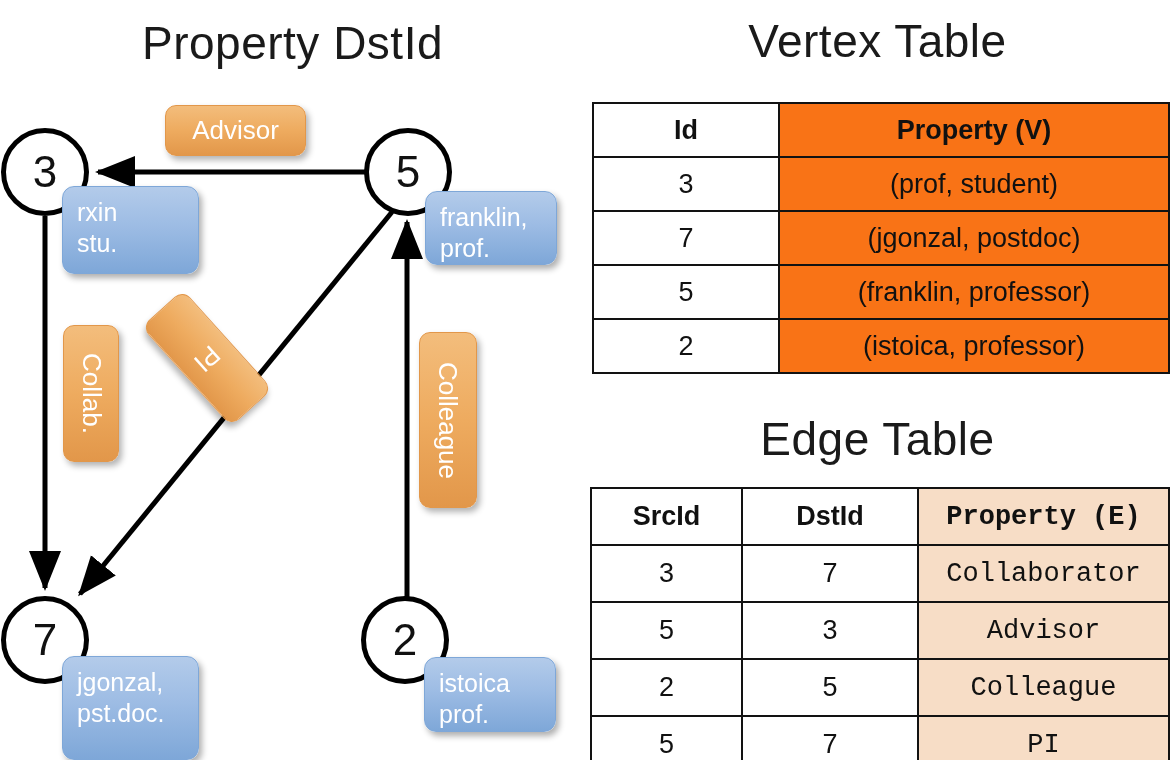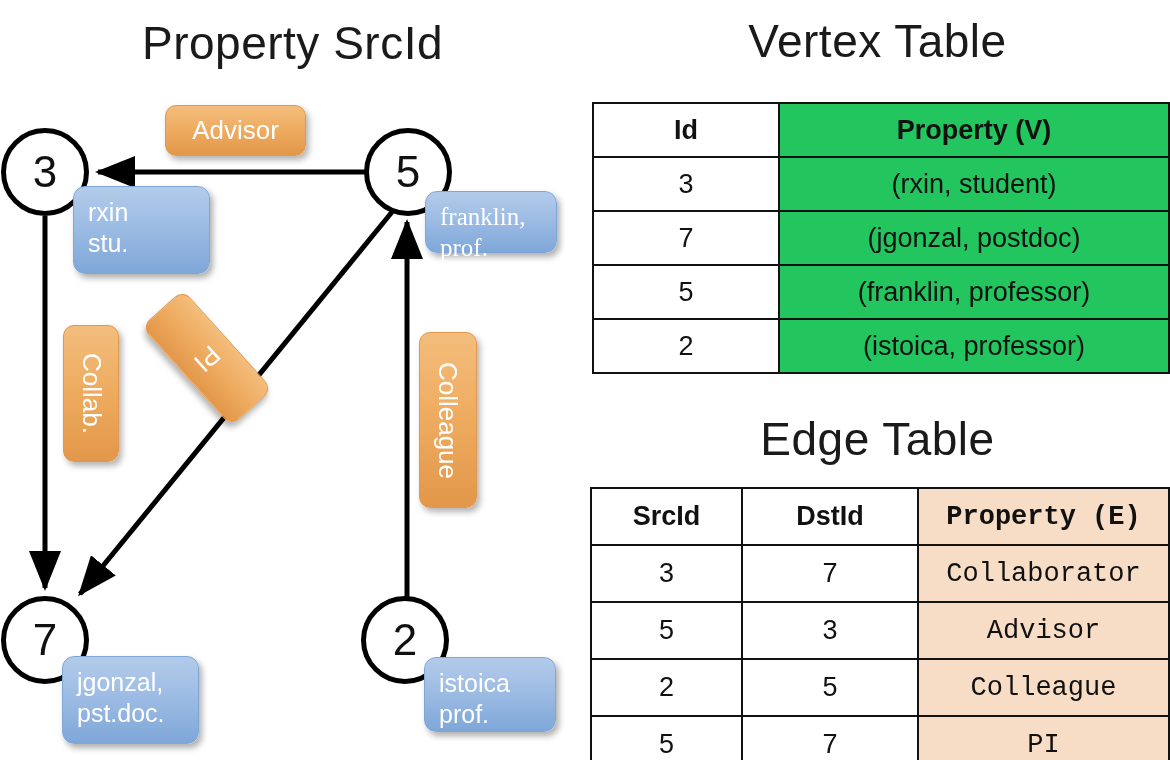--- a/index.html
+++ b/index.html
@@ -110,32 +110,32 @@
     font-weight: 400;
     font-size: 27px;
     color: #111;
     padding: 0;
   }
   .data-table th {
     font-weight: 700;
     font-size: 27px;
   }
   .cell-id { background: #ffffff; }
-  .cell-prop-v { background: #22c55e; }
+  .cell-prop-v { background: #f97316; }
   .cell-prop-e { background: #f7ddc6; font-family: Liberation Mono, monospace; }
 
   #vertex-table { left: 592px; top: 102px; width: 576px; }
   #vertex-table tr { height: 54px; }
   #edge-table   { left: 590px; top: 487px; width: 578px; }
   #edge-table tr { height: 57px; }
 </style>
 </head>
 <body>
 
-<div class="title" id="title-property-graph">Property SrcId</div>
+<div class="title" id="title-property-graph">Property DstId</div>
 <div class="title" id="title-vertex-table">Vertex Table</div>
 <div class="title" id="title-edge-table">Edge Table</div>
 
 <div id="graph-panel">
 
   <svg id="graph-svg" viewBox="0 0 585 760">
     <defs>
       <marker id="arrowhead" markerWidth="9" markerHeight="9" refX="7.4" refY="3.2" orient="auto" markerUnits="strokeWidth">
         <path d="M0,0 L8,3.2 L0,6.4 z" fill="#000"></path>
       </marker>
@@ -148,31 +148,31 @@
     <line x1="392" y1="212" x2="80" y2="594" stroke="#000" stroke-width="5" marker-end="url(#arrowhead)"></line>
 
     <line x1="407" y1="598" x2="407" y2="222" stroke="#000" stroke-width="5" marker-end="url(#arrowhead)"></line>
   </svg>
 
   <div class="node-circle" style="left:1px;   top:128px;">3</div>
   <div class="node-circle" style="left:364px; top:128px;">5</div>
   <div class="node-circle" style="left:1px;   top:596px;">7</div>
   <div class="node-circle" style="left:361px; top:596px;">2</div>
 
-  <div class="prop-box" style="left:62px; top:186px; width:137px; height:88px;margin-left:11px;">
+  <div class="prop-box" style="left:62px; top:186px; width:137px; height:88px;">
     <div>rxin</div>
     <div>stu.</div>
   </div>
 
-  <div class="prop-box" style="left:425px; top:191px; width:132px; height:62px;font-family:Liberation Serif, serif;">
+  <div class="prop-box" style="left:425px; top:191px; width:132px; height:74px;">
     <div>franklin,</div>
     <div>prof.</div>
   </div>
 
-  <div class="prop-box" style="left:62px; top:656px; width:137px; height:88px;">
+  <div class="prop-box" style="left:62px; top:656px; width:137px; height:104px;">
     <div>jgonzal,</div>
     <div>pst.doc.</div>
   </div>
 
   <div class="prop-box" style="left:424px; top:657px; width:132px; height:75px;">
     <div>istoica</div>
     <div>prof.</div>
   </div>
 
   <div class="edge-label" style="left:165px; top:105px; width:141px; height:51px;">
@@ -200,21 +200,21 @@
     </colgroup>
   <thead>
     <tr>
       <th class="cell-id">Id</th>
       <th class="cell-prop-v">Property (V)</th>
     </tr>
   </thead>
   <tbody>
     <tr>
       <td class="cell-id">3</td>
-      <td class="cell-prop-v">(rxin, student)</td>
+      <td class="cell-prop-v">(prof, student)</td>
     </tr>
     <tr>
       <td class="cell-id">7</td>
       <td class="cell-prop-v">(jgonzal, postdoc)</td>
     </tr>
     <tr>
       <td class="cell-id">5</td>
       <td class="cell-prop-v">(franklin, professor)</td>
     </tr>
     <tr>

